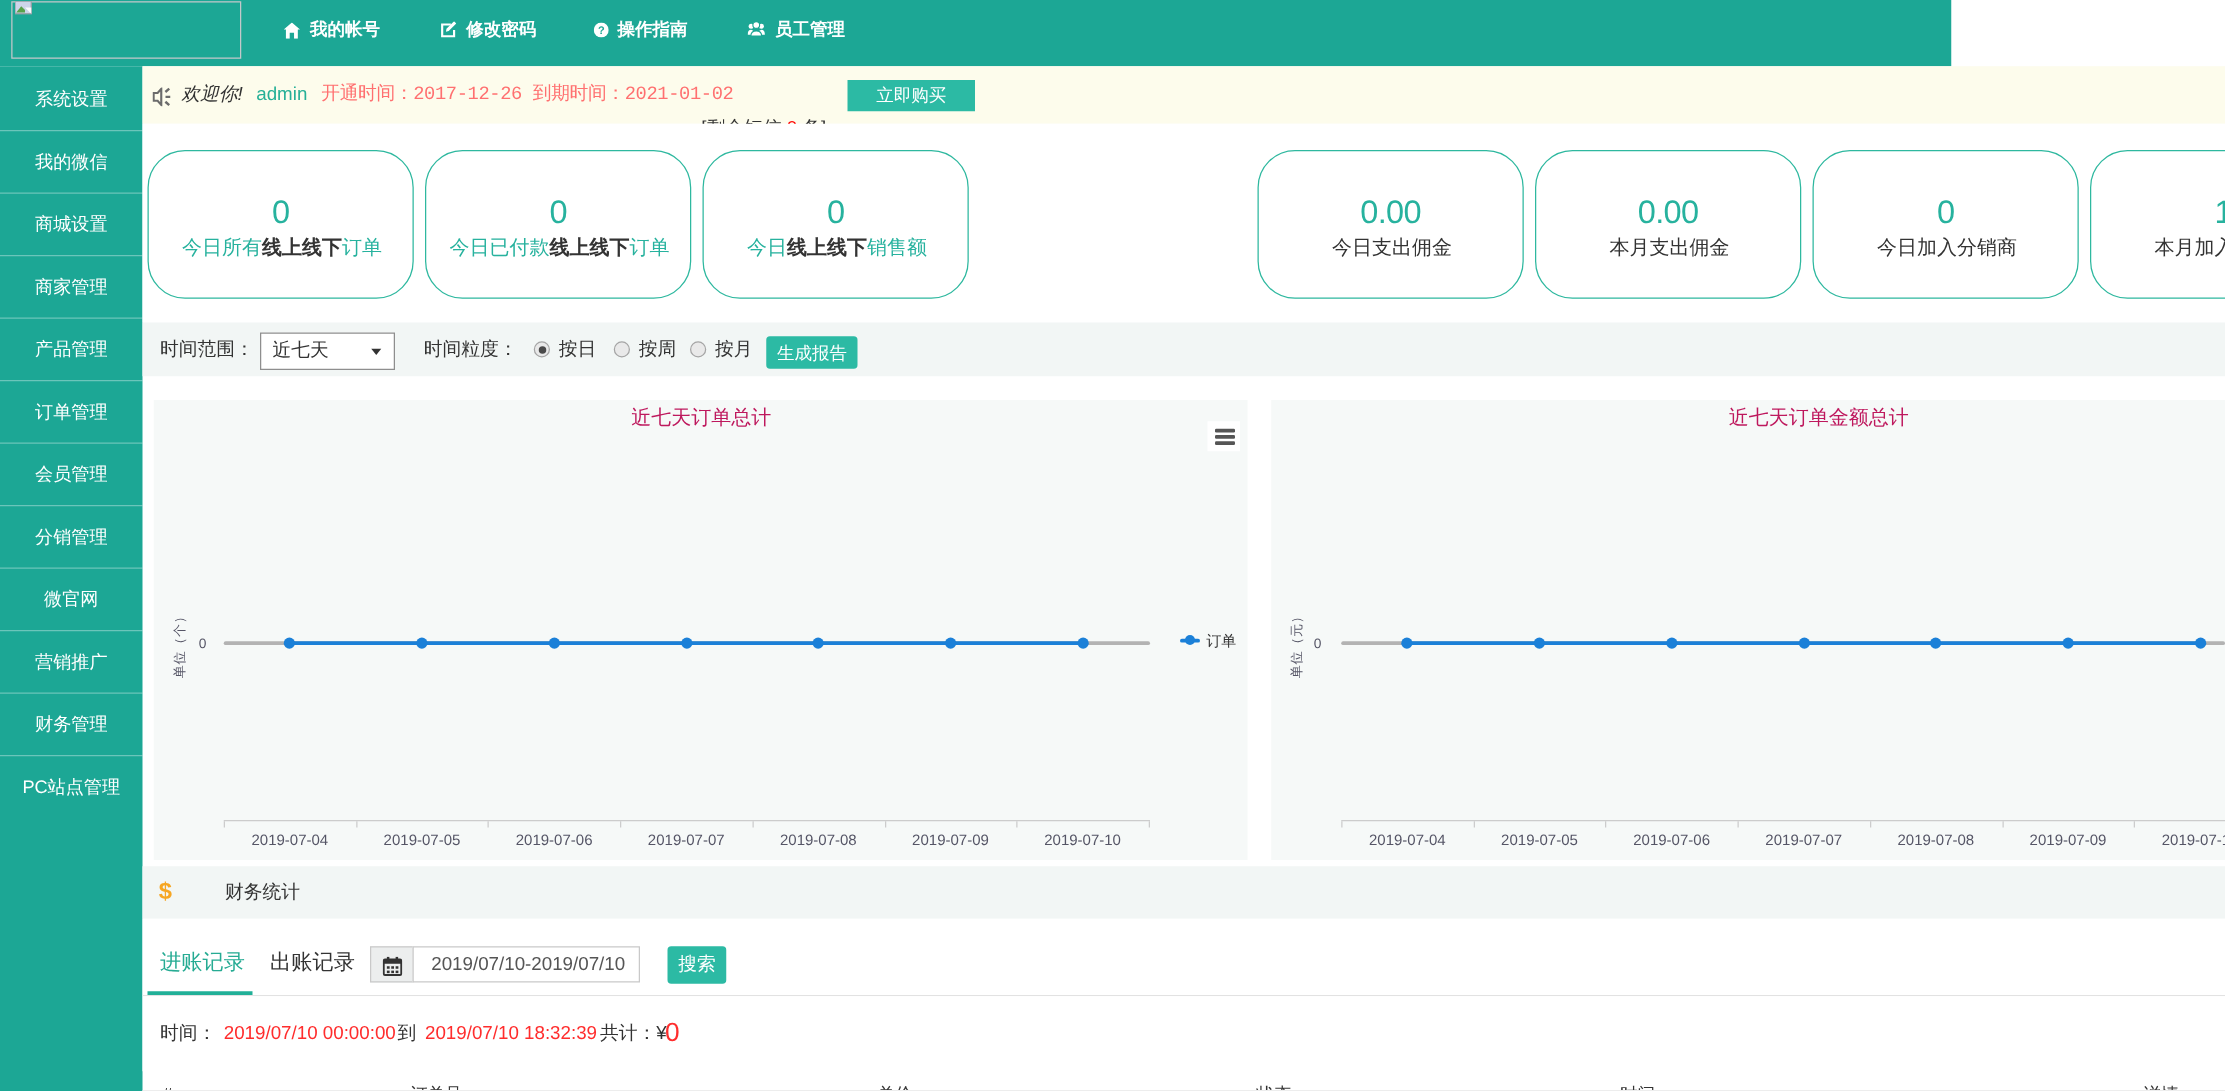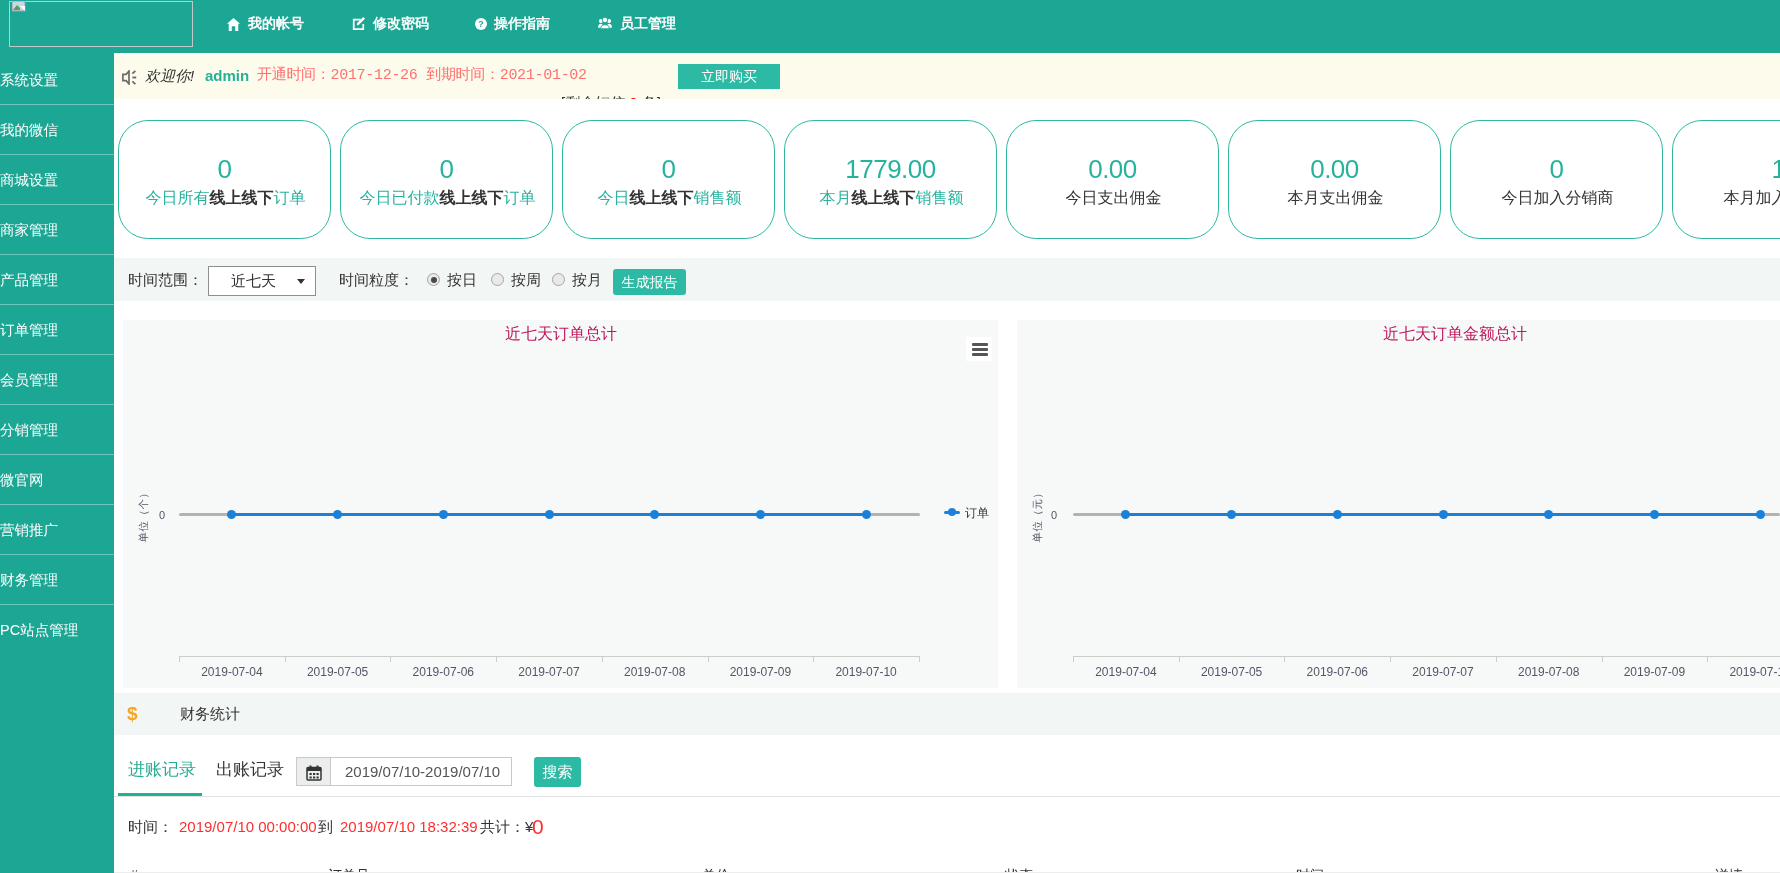--- a/index.html
+++ b/index.html
@@ -1,46 +1,46 @@
 <!DOCTYPE html>
 <html><head>
 <meta charset="utf-8">
 <style>
 * { margin:0; padding:0; box-sizing:border-box; }
 html,body { width:1780px; height:873px; overflow:hidden; background:#fff;
   font-family:"Liberation Sans", sans-serif; position:relative; }
 
 
-#topbar { position:absolute; left:0; top:0; width:1780px; height:53px; background:#1ca795; }
+#topbar { position:absolute; left:0; top:0; width:1561px; height:53px; background:#1ca795; }
 #logobox { position:absolute; left:9px; top:1px; width:184px; height:46px; border:1px solid #c3c8ca; }
 .navitem { position:absolute; top:0; height:47px; line-height:47px; color:#fff; font-size:14px; font-weight:bold; }
 .navicon { position:absolute; top:17px; }
 
 
 #sidebar { position:absolute; left:0; top:53px; width:114px; height:820px; background:#1ca795; padding-top:2px; }
 #sidebar .mi:last-child { border-bottom:none !important; }
-#sidebar .mi { height:50px; line-height:50px; text-align:left; color:#fff; font-size:14.5px;
+#sidebar .mi { height:50px; line-height:50px; text-align:center; color:#fff; font-size:14.5px;
   border-bottom:1px solid rgba(255,255,255,0.35); }
 
 
 #welcome { position:absolute; left:114px; top:53px; width:1666px; height:46px; background:#fdfcec; }
 #welcome span { position:absolute; top:0; height:46px; line-height:46px; font-size:15px; white-space:nowrap; }
 
 
 #stats { position:absolute; left:114px; top:99px; width:1666px; height:159px; background:#fff; }
 .card { position:absolute; top:21px; width:213px; height:119px; border:1px solid #2eb89f; border-radius:30px; background:#fff; }
 .card .num { position:absolute; left:0; width:100%; top:33px; text-align:center; font-size:26px; letter-spacing:-0.5px; color:#27b29e; }
 .card .lbl { position:absolute; left:-20px; width:253px; top:67px; text-align:center; font-size:16px; color:#27b29e; white-space:nowrap; }
 .card .lbl b { color:#333; }
 .card .dk { color:#333; }
 
 
 #filter { position:absolute; left:114px; top:258px; width:1666px; height:43px; background:#f2f6f5; }
 #filter .lab { position:absolute; top:0; height:43px; line-height:43px; font-size:15px; color:#333; }
-#sel { position:absolute; left:94px; top:8px; width:108px; height:30px; background:#fff; border:1px solid #8e8e8e; font-size:15px; color:#333; line-height:28px; padding-left:22px; }
+#sel { position:absolute; left:94px; top:8px; width:108px; height:30px; background:#fff; border:1px solid #8e8e8e; font-size:15px; color:#333; line-height:28px; padding-left:9px; }
 #sel .tri { position:absolute; right:10px; top:12px; width:0; height:0; border-left:4.5px solid transparent; border-right:4.5px solid transparent; border-top:5.5px solid #333; }
 .radio { position:absolute; top:15px; width:13px; height:13px; border:1px solid #a5a5a5; border-radius:50%; background:#e9e9e9; }
 .radio.on::after { content:""; position:absolute; left:2.5px; top:2.5px; width:6px; height:6px; border-radius:50%; background:#4a4a4a; }
 #genbtn { position:absolute; left:499px; top:11px; width:73px; height:26px; background:#2cbaa4; color:#fff; font-size:14px; text-align:center; line-height:26px; border-radius:3px; }
 
 
 .panel { position:absolute; top:320px; width:875px; height:368px; background:#f6f9f8; }
 #panelL { left:123px; }
 #panelR { left:1017px; }
 .ctitle { position:absolute; top:324px; font-size:16px; color:#be185d; white-space:nowrap; }
@@ -127,42 +127,38 @@
 </div>
 
 <div id="welcome">
   <svg style="position:absolute;left:8px;top:17px" width="15" height="15" viewBox="0 0 15 15">
     <path d="M0.9 4.4 H4.1 L7 1.1 V13.9 L4.1 10.6 H0.9 Z" fill="none" stroke="#6b6b6b" stroke-width="1.7" stroke-linejoin="miter"></path>
     <path d="M10.3 3.6 L13.4 0.9" stroke="#6b6b6b" stroke-width="1.9"></path>
     <path d="M10.4 7.5 H14.2" stroke="#6b6b6b" stroke-width="1.9"></path>
     <path d="M10.3 11.4 L13.4 14.1" stroke="#6b6b6b" stroke-width="1.9"></path>
   </svg>
   <span style="left:31px; color:#333;font-style:italic;">欢迎你!</span>
-  <span style="left:91px; color:#26b097; font-weight:bold;">admin</span>
+  <span style="left:91px; color:#26b097; font-weight:normal;">admin</span>
   <span style="left:143px; color:#ff7070; letter-spacing:-0.3px;font-family:Liberation Mono, monospace;">开通时间：2017-12-26 到期时间：2021-01-02</span>
   <span style="left:447px; color:#333;margin-top:27px;">[剩余短信 <i style="font-style:normal;color:#f00">0</i> 条]</span>
   <div style="position:absolute; left:564px; top:11px; width:102px; height:25px; background:#2cbaa4; color:#fff; font-size:14px; text-align:center; line-height:25px;">立即购买</div>
 </div>
 
 <div id="stats">
   <div class="card" style="left:4px">
       <div class="num">0</div>
       <div class="lbl">今日所有<b>线上线下</b>订单</div>
     </div>
   <div class="card" style="left:226px">
       <div class="num">0</div>
       <div class="lbl">今日已付款<b>线上线下</b>订单</div>
     </div>
   <div class="card" style="left:448px">
       <div class="num">0</div>
       <div class="lbl">今日<b>线上线下</b>销售额</div>
-    </div>
-  <div class="card" style="left:670px">
-      <div class="num">1779.00</div>
-      <div class="lbl">本月<b>线上线下</b>销售额</div>
     </div>
   <div class="card" style="left:892px">
       <div class="num">0.00</div>
       <div class="lbl dk">今日支出佣金</div>
     </div>
   <div class="card" style="left:1114px">
       <div class="num">0.00</div>
       <div class="lbl dk">本月支出佣金</div>
     </div>
   <div class="card" style="left:1336px">

